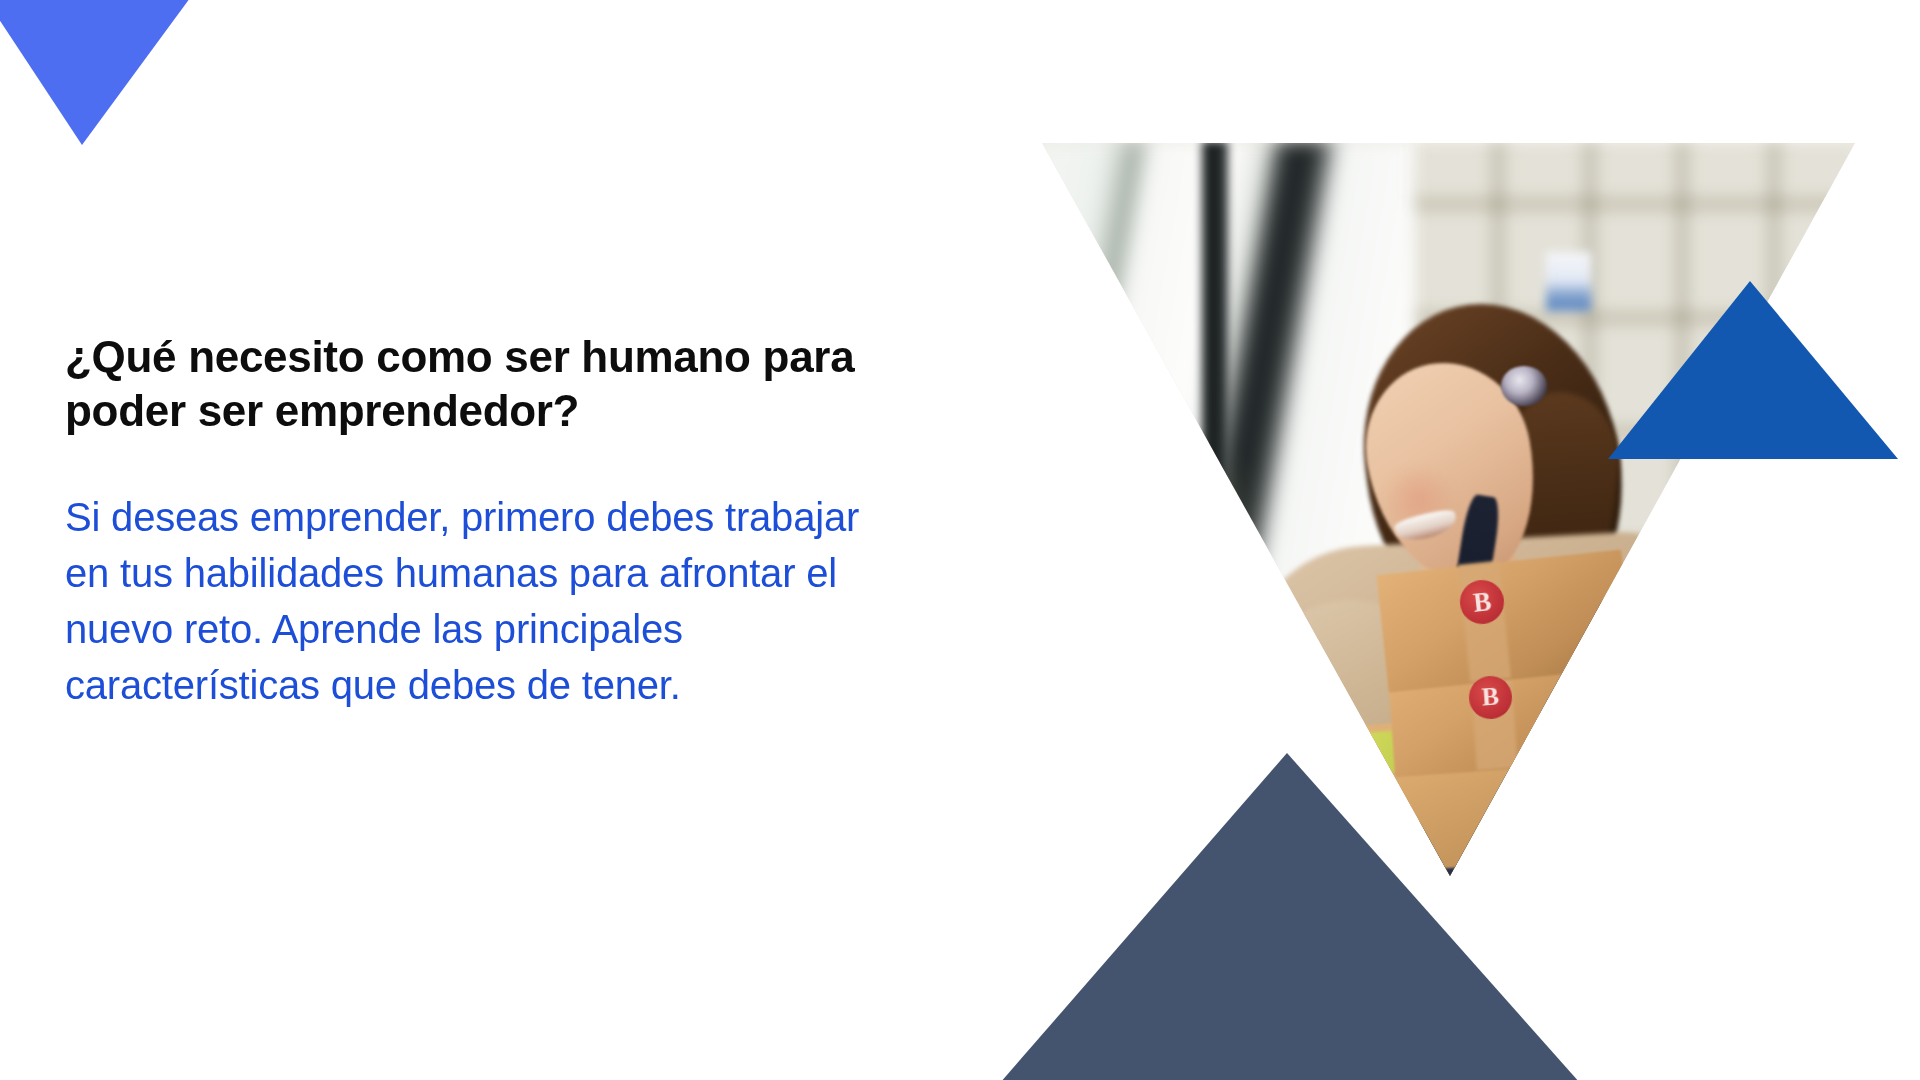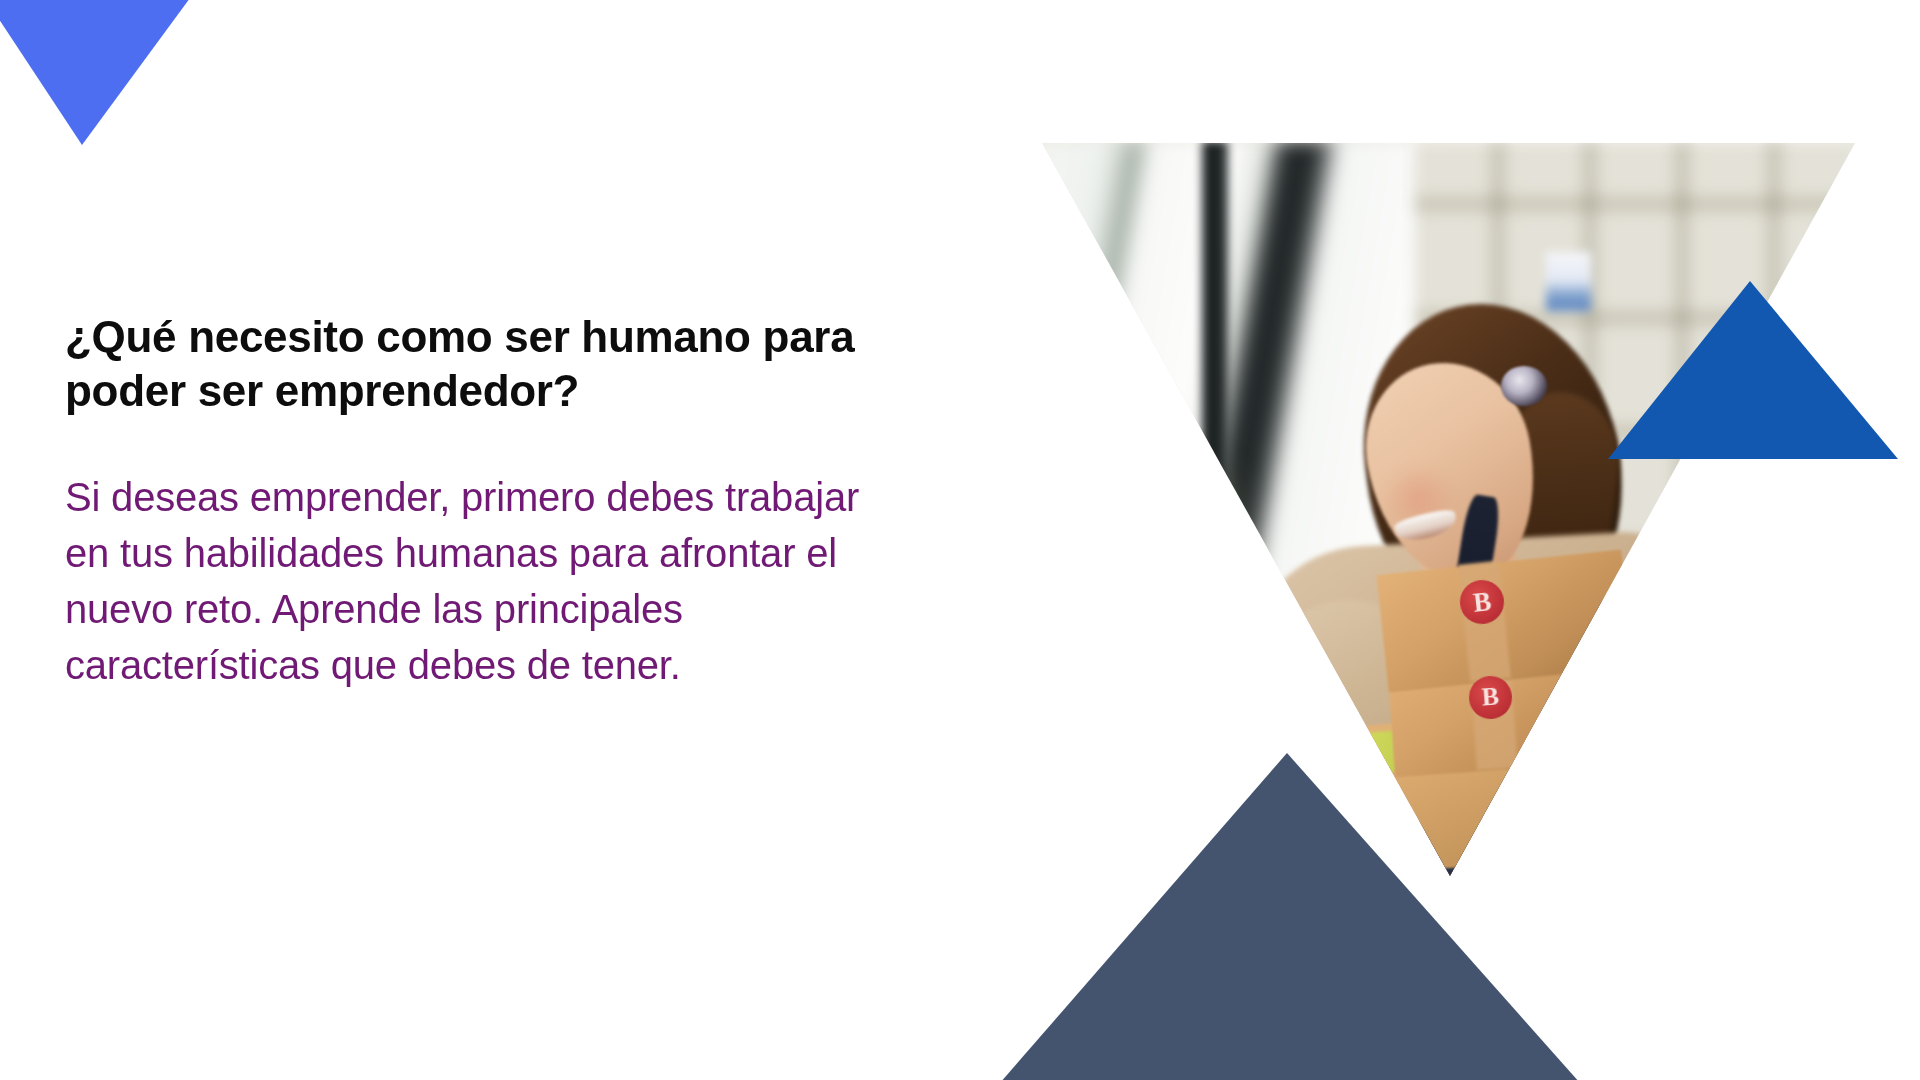--- a/index.html
+++ b/index.html
@@ -213,40 +213,40 @@
   #ph-desk {
     left: 0; top: 92%; width: 100%; height: 8%;
     background: linear-gradient(180deg, #b98046 0%, #9d6735 60%, #825228 100%);
     filter: blur(3px);
   }
 
   
   #text-block {
     position: absolute;
     left: 65px;
-    top: 310px;
+    top: 330px;
     width: 820px;
   }
   #headline {
     margin: 0 0 52px 0;
     font-family: "Liberation Sans", sans-serif;
     font-weight: bold;
     font-size: 44px;
     line-height: 1.22;
     letter-spacing: -0.3px;
     color: #0d0d0d;
   }
   #body-copy {
     margin: 0;
     font-family: "Liberation Sans", sans-serif;
     font-weight: normal;
     font-size: 40px;
     line-height: 1.40;
     letter-spacing: -0.2px;
-    color: #701a75;
+    color: #1d4ed8;
   }
 </style>
 </head>
 <body>
 
 <div id="slide">
 
   <div class="tri" id="tri-topleft">
     <svg viewBox="0 0 300 215" width="300" height="215" aria-hidden="true">
       <polygon points="0,0 300,0 142,215" fill="#4E6EF2"></polygon>

